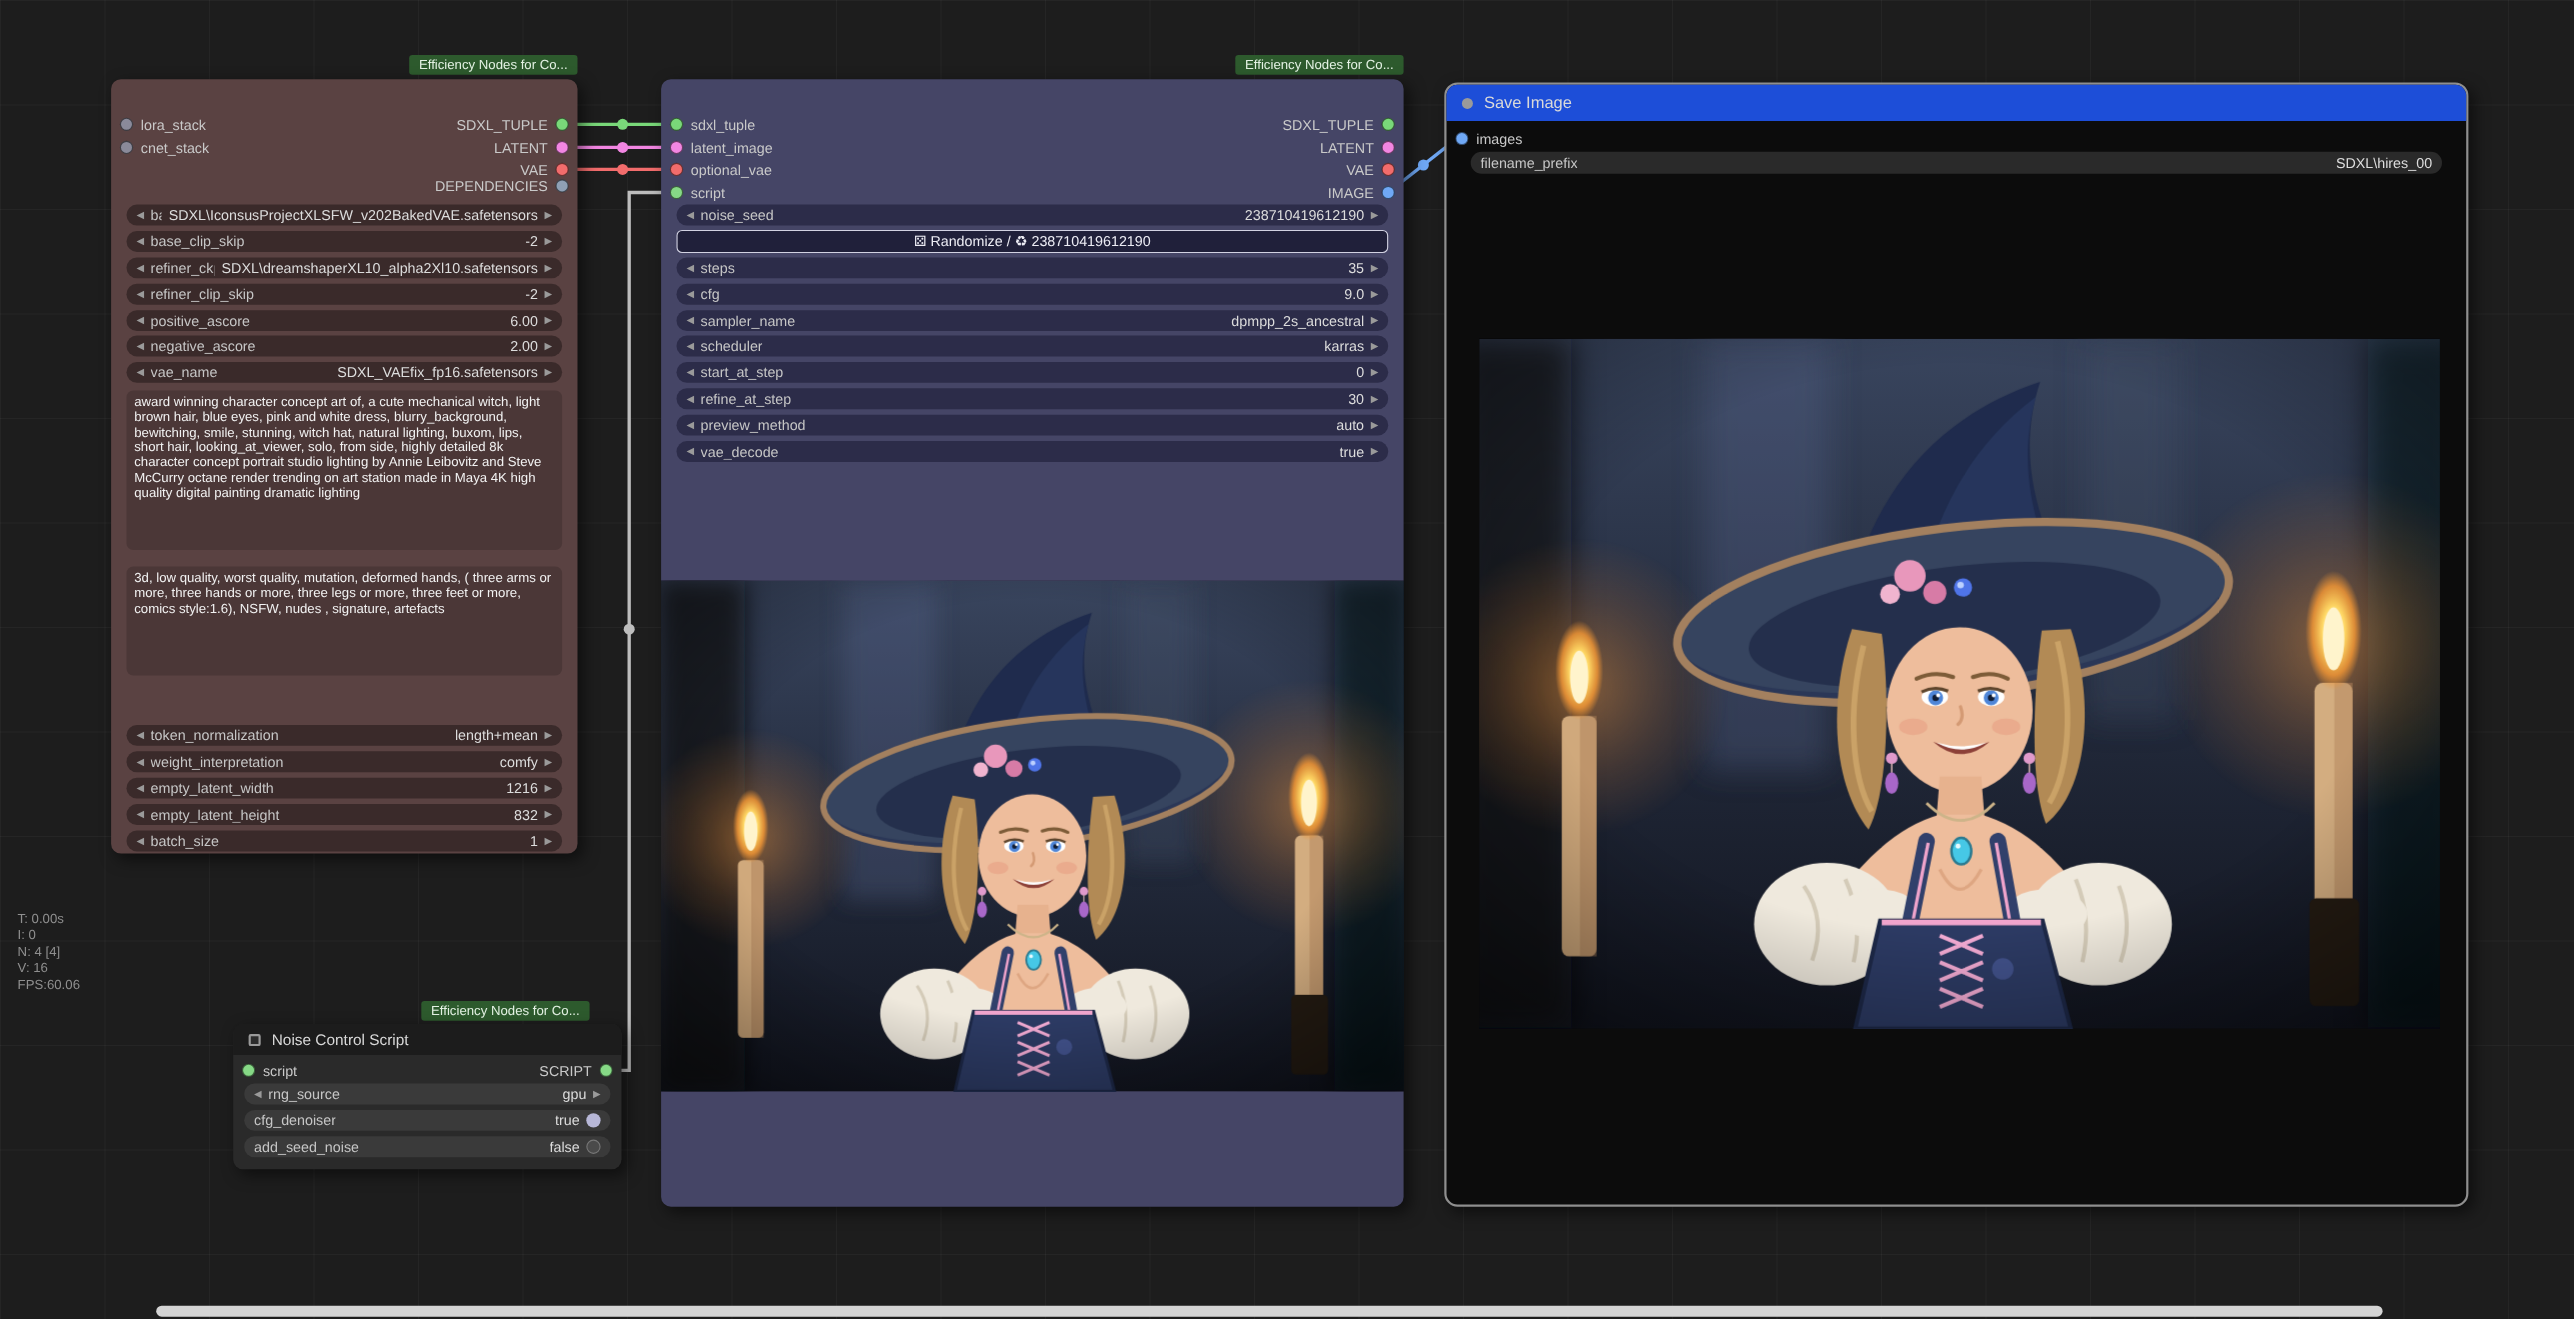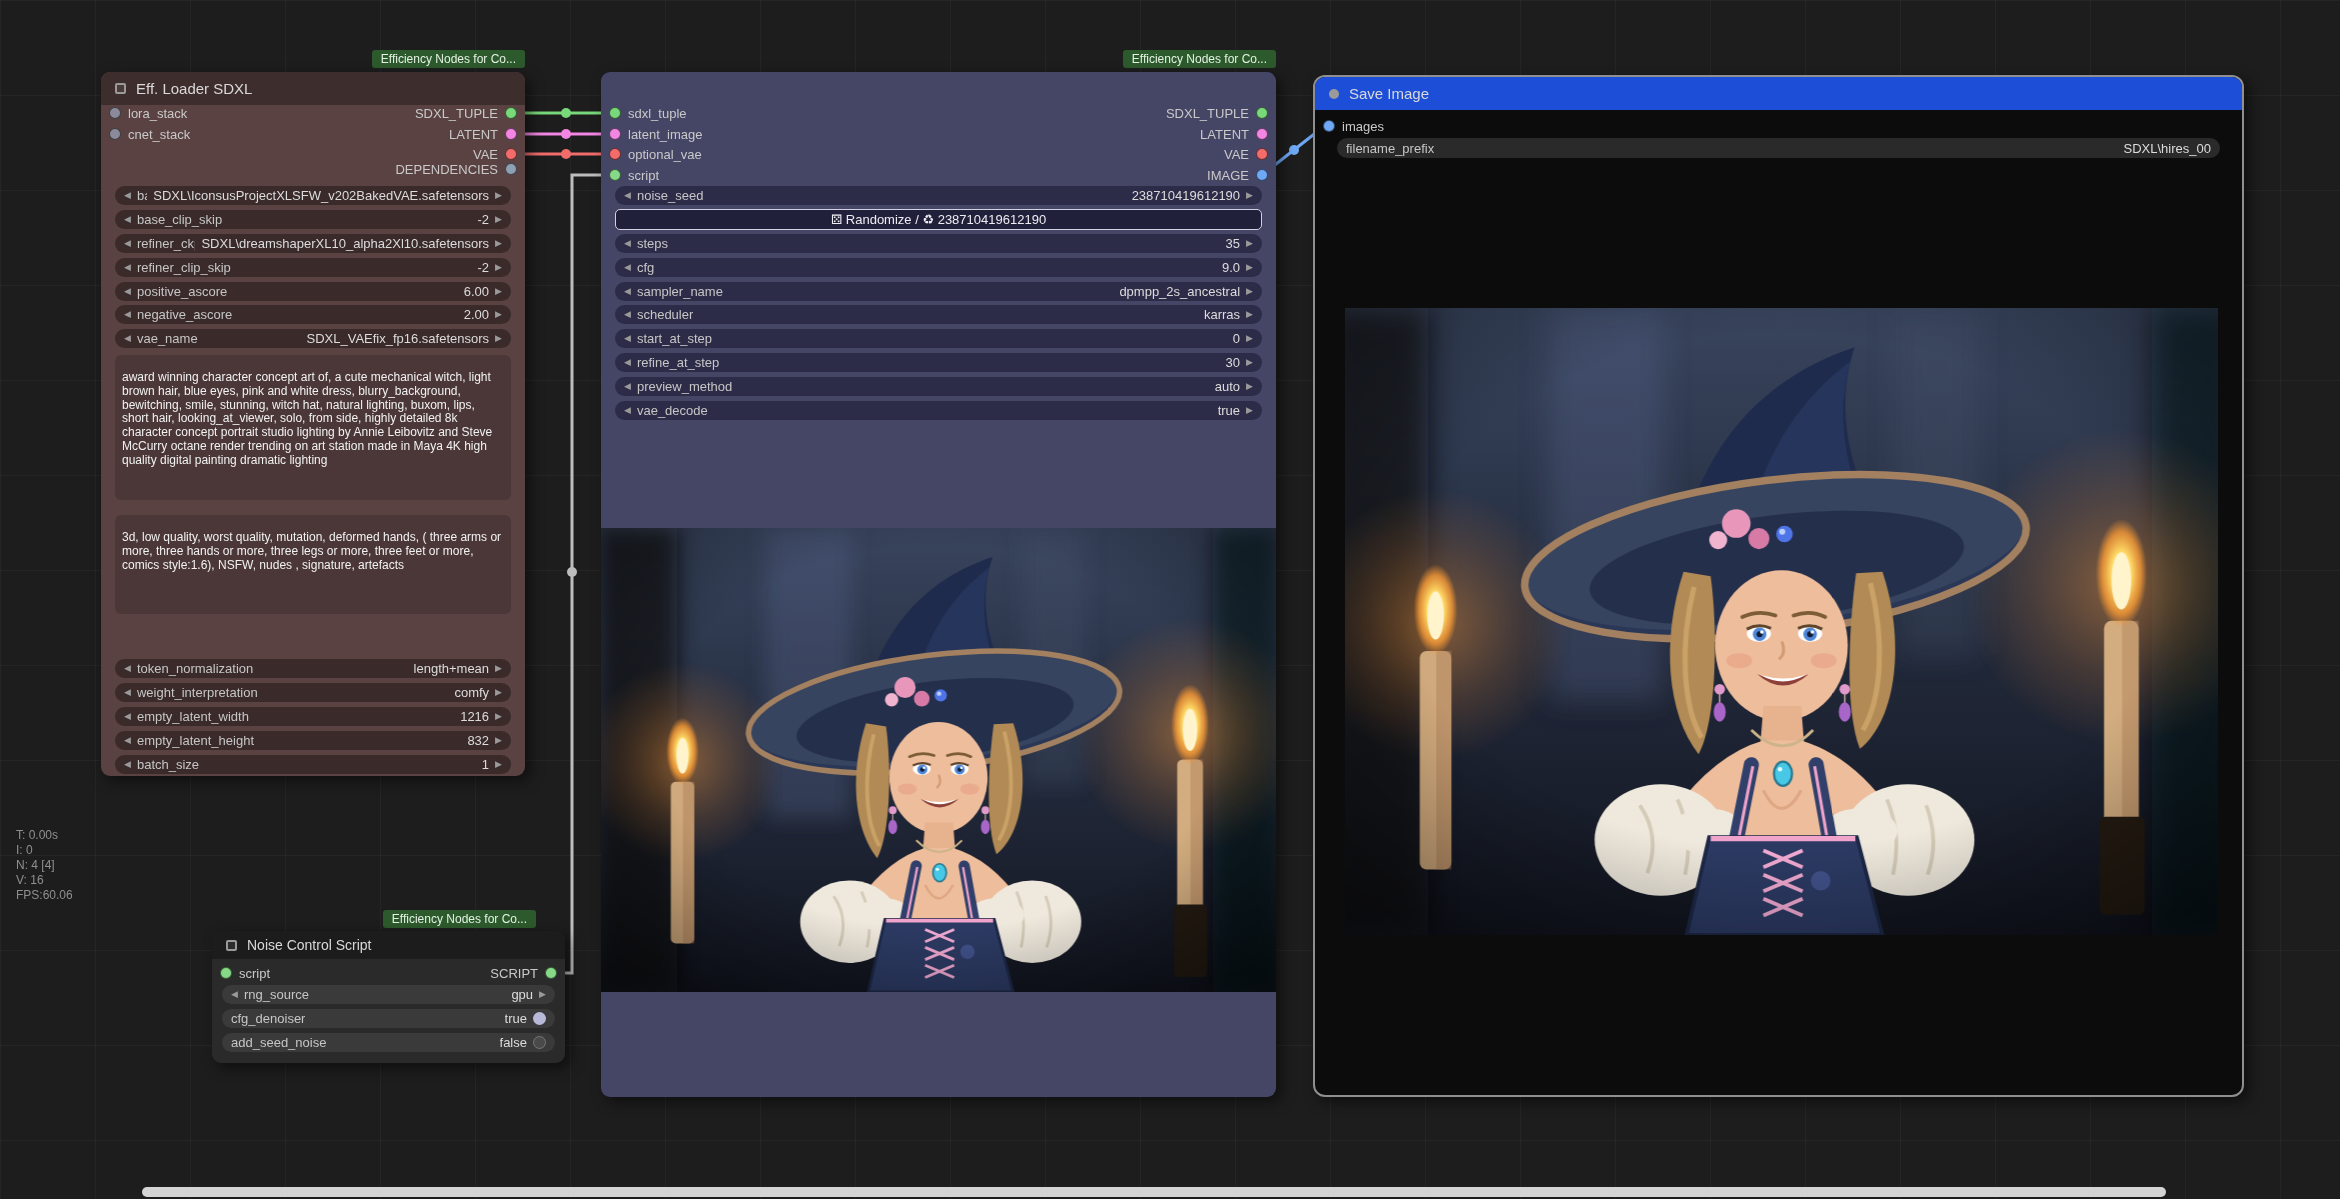--- a/index.html
+++ b/index.html
@@ -27,21 +27,21 @@
   .widget { position:absolute; height:19px; border-radius:10px; display:flex; align-items:center;
     padding:0 9px; gap:6px; font-size:13px; color:#c6c6c6; }
   .arr { font-size:9px; color:#9a9a9a; flex:0 0 auto; line-height:1; }
   .wlabel { white-space:nowrap; overflow:hidden; min-width:0; flex:0 1 auto; }
   .wvalue { margin-left:auto; white-space:nowrap; overflow:hidden; flex:0 0 auto; max-width:100%; color:#dcdcdc; }
 
   .loader-node { background:#5a4242; }
   .loader-node .node-title { background:#3e2d2d; }
   .loader-node .widget { background:#3a2a2a; left:14px; right:14px; }
   .prompt { position:absolute; left:14px; right:14px; border-radius:6px; background:rgba(0,0,0,0.16);
-    color:#f2f2f2; font-size:12px; line-height:13.8px; padding:16px 7px; overflow:hidden; }
+    color:#f2f2f2; font-size:12px; line-height:13.8px; padding:4px 7px; overflow:hidden; }
 
   .ksampler-node { background:#454566; }
   .ksampler-node .node-title { background:#26263a; }
   .ksampler-node .widget { background:#2c2c49; left:14px; right:14px; }
   .randomize { position:absolute; left:14px; right:14px; top:137px; height:21px; border:1px solid #d2d2e2;
     border-radius:5px; background:#20203a; color:#ececf4; display:flex; align-items:center; justify-content:center; font-size:13px; }
 
   .save-node { background:#0c0c0c; border:2px solid #8f8f8f; border-radius:12px; }
   .save-node .node-title { background:#1d4ed8; border-radius:10px 10px 0 0; }
   .save-node .widget { background:#2a2a2a; left:22px; right:22px; border-radius:10px;justify-content:flex-end; }
@@ -194,24 +194,20 @@
 
   <div class="stats">
     <div>T: 0.00s</div>
     <div>I: 0</div>
     <div>N: 4 [4]</div>
     <div>V: 16</div>
     <div>FPS:60.06</div>
   </div>
 
   <div class="node loader-node" style="left:101px; top:72px; width:424px; height:704px">
-    <div class="node-title">
-      <span class="tbox"></span>
-      <span>Eff. Loader SDXL</span>
-    </div>
     <div class="port in" style="top:31px">
       <span class="pdot" style="background:#8a8a9a"></span>
       <span>lora_stack</span>
     </div>
     <div class="port in" style="top:52px">
       <span class="pdot" style="background:#8a8a9a"></span>
       <span>cnet_stack</span>
     </div>
     <div class="port out" style="top:31px">
       <span class="pdot" style="background:#79d879"></span>

